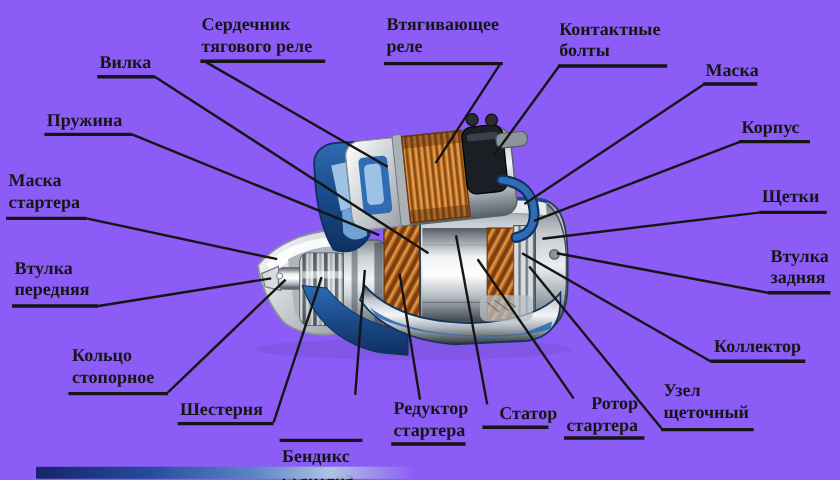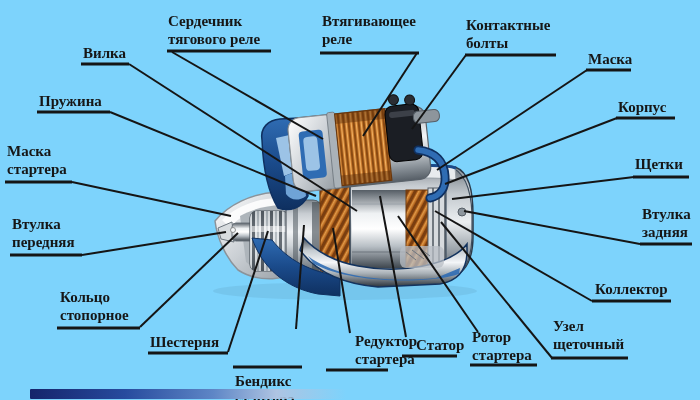--- a/index.html
+++ b/index.html
@@ -19,21 +19,21 @@
   }
   #watermark-bar{
     position:absolute;
     left:30px;top:389px;width:316px;height:10px;
     border-radius:1px;
   }
 </style>
 </head>
 <body style="background: rgb(241, 241, 242);">
 
-<div id="stage" style="background: #7dd3fc;">
+<div id="stage" style="background: #8b5cf6;">
 
   <svg id="machine-svg" width="700" height="400" viewBox="0 0 700 400">
     <defs>
       <linearGradient id="gMetal" x1="0" y1="0" x2="0" y2="1">
         <stop offset="0" stop-color="#7f868d"></stop>
           <stop offset="0.18" stop-color="#c8cdd2"></stop>
         <stop offset="0.42" stop-color="#f2f4f6"></stop>
           <stop offset="0.6" stop-color="#cfd4d8"></stop>
         <stop offset="0.82" stop-color="#8a9299"></stop>
           <stop offset="1" stop-color="#565e66"></stop>
@@ -223,24 +223,24 @@
       <div class="callout" style="left: 466px; top: 16px; color: rgb(22, 22, 22);">Контактные
 болты</div>
       <div class="callout" style="left: 588px; top: 50px; color: rgb(22, 22, 22);">Маска</div>
       <div class="callout" style="left: 618px; top: 98px; color: rgb(22, 22, 22);">Корпус</div>
       <div class="callout" style="left: 635px; top: 155px; color: rgb(22, 22, 22);">Щетки</div>
       <div class="callout" style="left: 642px; top: 205px; color: rgb(22, 22, 22);">Втулка
 задняя</div>
       <div class="callout" style="left: 595px; top: 280px; color: rgb(22, 22, 22);">Коллектор</div>
       <div class="callout" style="left: 553px; top: 317px; color: rgb(22, 22, 22);">Узел
 щеточный</div>
-      <div class="callout" style="left: 472px; top: 328px; color: rgb(22, 22, 22);">Ротор
+      <div class="callout" style="left: 472px; top: 328px; color: rgb(22, 22, 22); text-align: right;">Ротор
 стартера</div>
       <div class="callout" style="left: 416px; top: 336px; color: rgb(22, 22, 22);">Статор</div>
-      <div class="callout" style="left: 328px; top: 332px; color: rgb(22, 22, 22); margin-left: 27px;">Редуктор
+      <div class="callout" style="left: 328px; top: 332px; color: rgb(22, 22, 22);">Редуктор
 стартера</div>
       <div class="callout" style="left: 235px; top: 328px; color: rgb(22, 22, 22); margin-top: 44px;">Бендикс
 стартера</div>
       <div class="callout" style="left: 150px; top: 333px; color: rgb(22, 22, 22);">Шестерня</div>
       <div class="callout" style="left: 60px; top: 288px; color: rgb(22, 22, 22);">Кольцо
 стопорное</div>
       <div class="callout" style="left: 12px; top: 215px; color: rgb(22, 22, 22);">Втулка
 передняя</div>
       <div class="callout" style="left: 7px; top: 142px; color: rgb(22, 22, 22);">Маска
 стартера</div>

